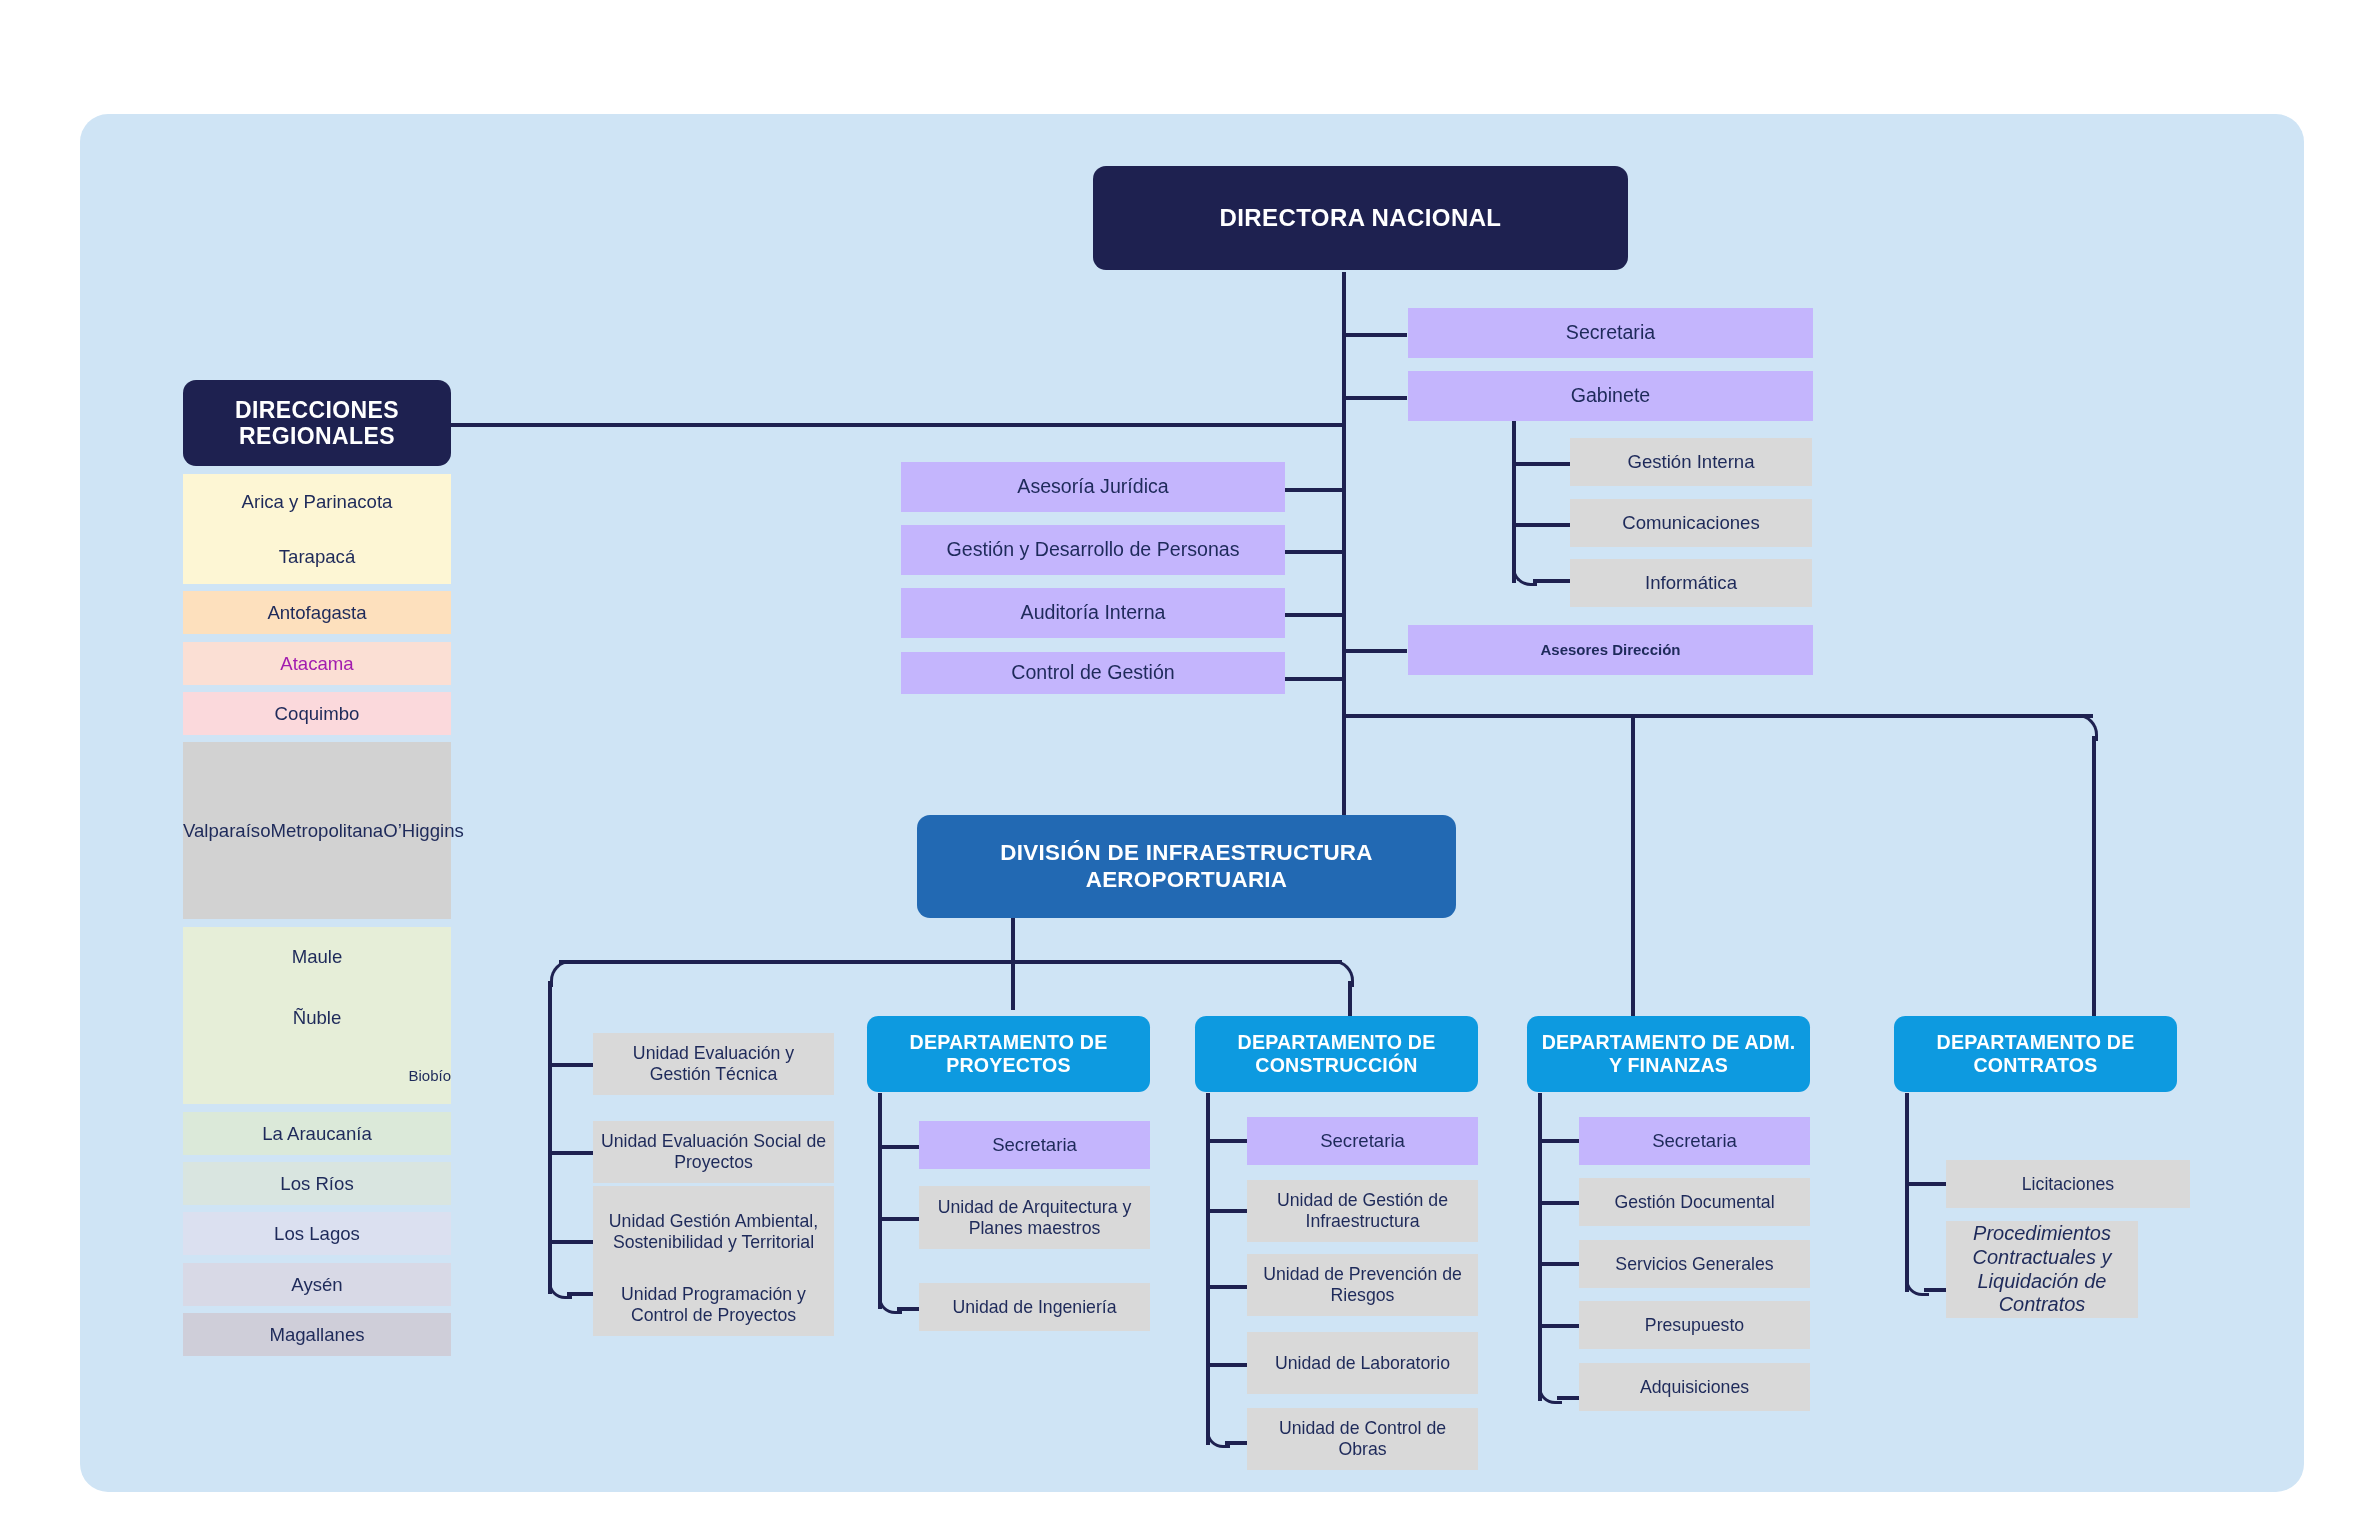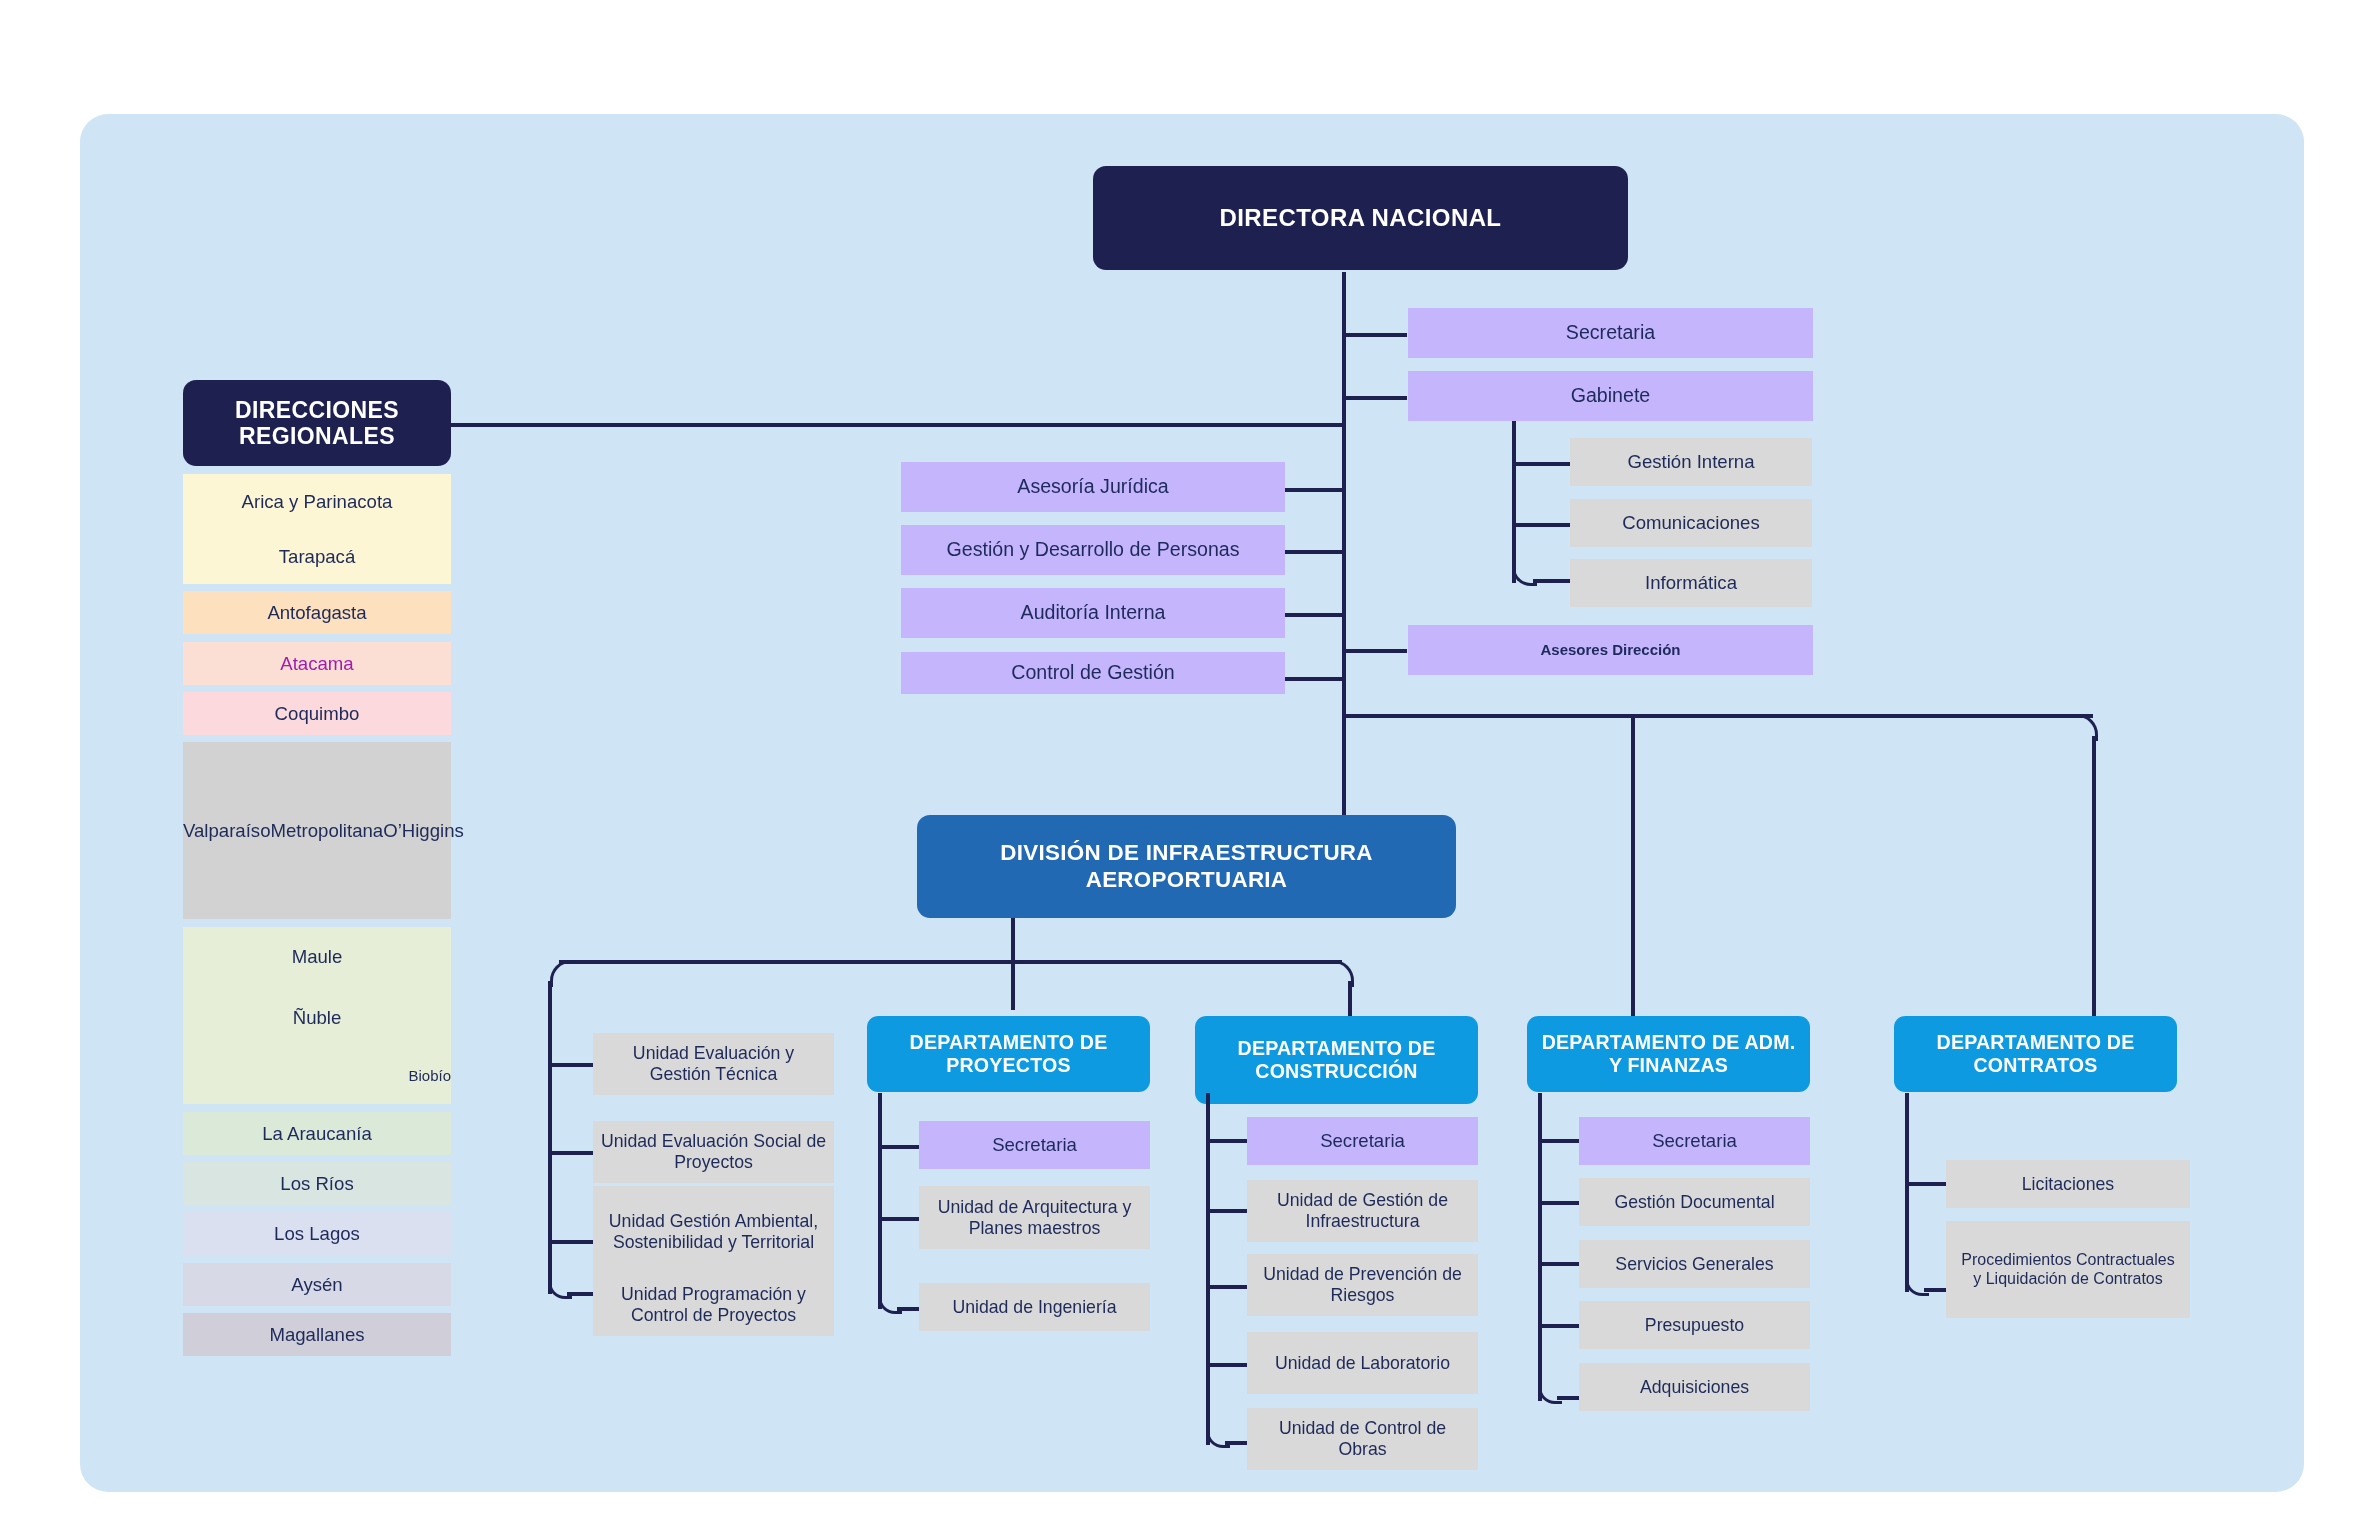--- a/index.html
+++ b/index.html
@@ -178,21 +178,21 @@
 <div class="node skyblue" style="left:919px;top:1121px;width:231px;height:48px;font-size:18.6px;">
   <span>Secretaria</span>
 </div>
 <div class="node gray" style="left:919px;top:1186px;width:231px;height:63px;font-size:17.7px;padding:0 5.6px;">
   <span>Unidad de Arquitectura y Planes maestros</span>
 </div>
 <div class="node gray" style="left:919px;top:1283px;width:231px;height:48px;font-size:17.7px;">
   <span>Unidad de Ingeniería</span>
 </div>
 
-<div class="node deptblue" style="left:1195px;top:1016px;width:283px;height:88px;font-size:19.6px;padding:0 9.3px;justify-content:center;">
+<div class="node deptblue" style="left:1195px;top:1016px;width:283px;height:76px;font-size:19.6px;padding:0 9.3px;justify-content:center;">
   <span>DEPARTAMENTO DE CONSTRUCCIÓN</span>
 </div>
 <div class="ln lnv" style="left:1206px;top:1093px;height:352px;"></div>
 <div class="ln lnh" style="left:1206px;top:1139px;width:41px;"></div>
 <div class="ln lnh" style="left:1206px;top:1209px;width:41px;"></div>
 <div class="ln lnh" style="left:1206px;top:1285px;width:41px;"></div>
 <div class="ln lnh" style="left:1206px;top:1363px;width:41px;"></div>
 <div class="corner c-bl" style="left:1206px;top:1424px;width:20.5px;height:20.5px;border-radius:0 0 0 17px;"></div>
 <div class="ln lnh" style="left:1225px;top:1441px;width:22.4px;"></div>
 
@@ -243,16 +243,16 @@
   <span>DEPARTAMENTO DE CONTRATOS</span>
 </div>
 <div class="ln lnv" style="left:1905px;top:1093px;height:199px;"></div>
 <div class="ln lnh" style="left:1905px;top:1182px;width:41px;"></div>
 <div class="corner c-bl" style="left:1905px;top:1272px;width:20.5px;height:20.5px;border-radius:0 0 0 17px;"></div>
 <div class="ln lnh" style="left:1924px;top:1288px;width:22.4px;"></div>
 
 <div class="node gray" style="left:1946px;top:1160px;width:244px;height:48px;font-size:17.7px;">
   <span>Licitaciones</span>
 </div>
-<div class="node gray" style="left:1946px;top:1221px;width:244px;height:97px;font-size:16px;padding:0 9.3px;">
+<div class="node gray" style="left:1946px;top:1221px;width:192px;height:97px;font-size:20px;padding:0 9.3px;font-style:italic;">
   <span>Procedimientos Contractuales y Liquidación de Contratos</span>
 </div>
 
 
 </body></html>

